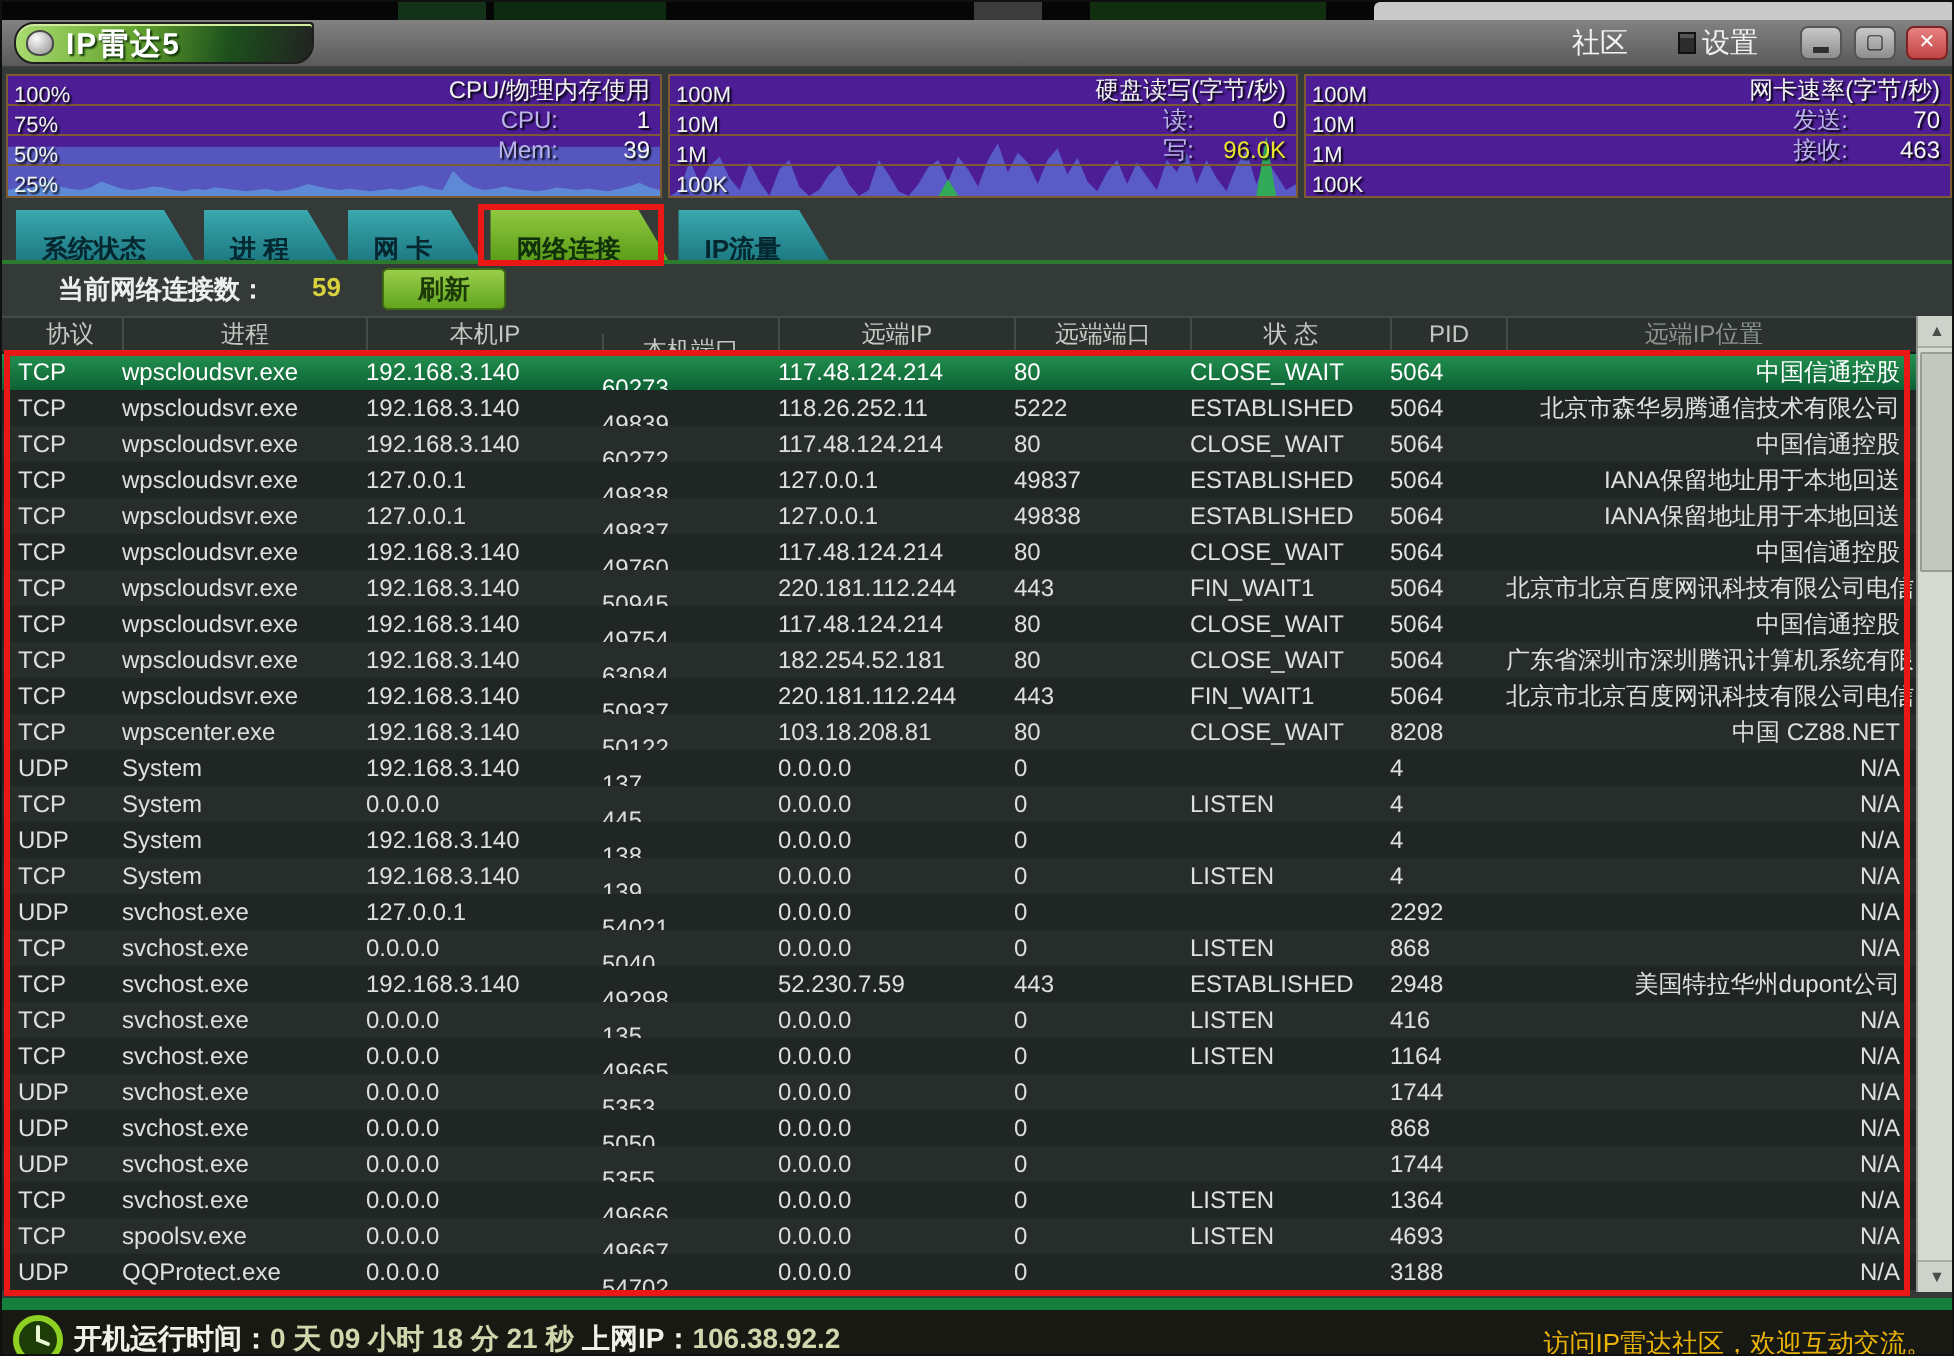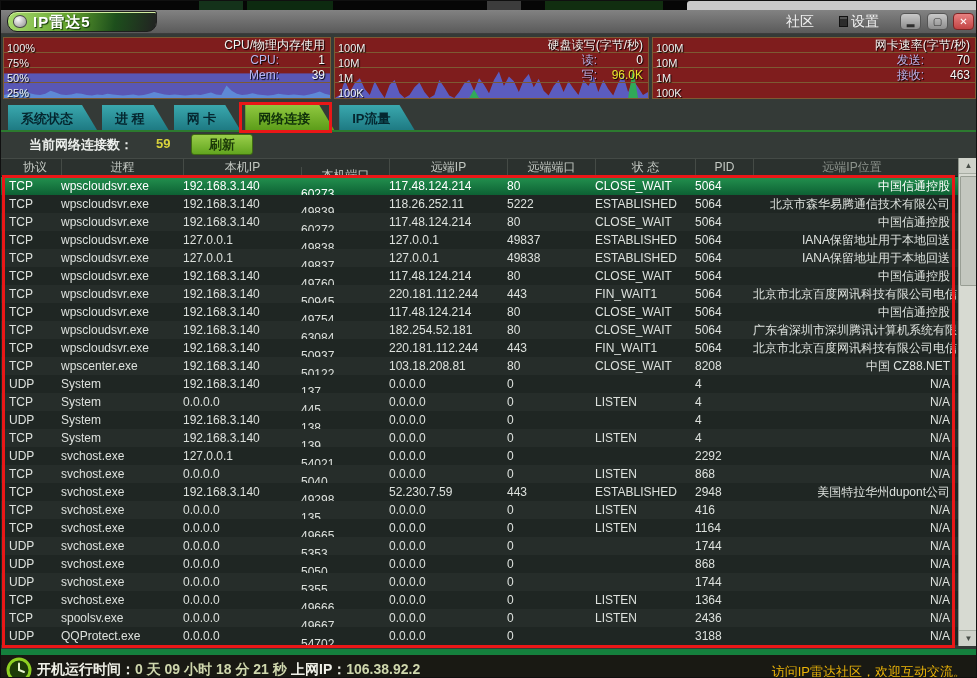--- a/index.html
+++ b/index.html
@@ -16,36 +16,36 @@
   .logo-mouse{position:absolute;left:5px;top:3px;width:14px;height:13px;border-radius:50% 50% 45% 45%;background:radial-gradient(circle at 35% 30%,#fafafa,#8f8f8f);border:1px solid #4a4a4a;}
   .logo-text{position:absolute;left:25px;top:1px;font-size:15px;font-weight:bold;color:#ffffff;text-shadow:1px 1px 1px #123608;letter-spacing:1px;white-space:nowrap;}
   .tb-link{position:absolute;top:3px;font-size:14px;color:#f2f2f2;cursor:pointer;white-space:nowrap;}
   .tb-settings-icon{display:inline-block;width:9px;height:11px;background:#2c2c2c;border:1px solid #111;margin-right:3px;vertical-align:-1px;box-shadow:inset 0 2px 0 #555;}
   .winbtn{position:absolute;top:3px;width:21px;height:17px;border-radius:4px;text-align:center;line-height:15px;font-size:10px;font-weight:bold;cursor:pointer;}
   .winbtn.gray{background:linear-gradient(#c9c9c9,#8d8d8d);border:1px solid #555;color:#2e2e2e;}
   .winbtn.red{background:linear-gradient(#e88181,#c24444);border:1px solid #7c2424;color:#ffffff;}
 
   
   .graphs{position:absolute;left:0;top:36px;width:977px;height:62px;}
-  .gpanel{position:absolute;top:0;height:62px;background:#7f1d1d;border:1px solid #7d5a33;}
+  .gpanel{position:absolute;top:0;height:62px;background:#4c1d95;border:1px solid #7d5a33;}
   .gpanel svg{position:absolute;left:0;top:0;width:100%;height:60px;z-index:0;}
   .g-rows{position:absolute;left:0;top:0;width:100%;height:60px;z-index:1;}
   .g-row{height:15px;border-bottom:1px solid #7d5a33;}
   .g-row:last-child{border-bottom:none;}
   .g-label{font-size:11px;line-height:14px;color:#eef2ef;padding-left:3px;text-shadow:1px 1px 1px #000;}
   .g-overlay{position:absolute;right:5px;top:0;z-index:2;text-align:right;}
   .g-title{font-size:12px;line-height:15px;color:#f0f3f0;text-shadow:1px 1px 1px #000;white-space:nowrap;}
   .g-stat{font-size:12px;line-height:15px;white-space:nowrap;text-shadow:1px 1px 1px #000;}
   .g-stat .lbl{color:#b9b3ea;}
   .g-stat .val{display:inline-block;min-width:46px;text-align:right;color:#f4f6f4;}
   .g-stat .val.hl{color:#e9e42e;}
 
   
   .tab-strip{position:absolute;left:0;top:103px;width:977px;height:28px;border-bottom:2px solid #2c7a2f;padding-left:7px;display:flex;align-items:flex-end;}
-  .tab{position:relative;height:25px;line-height:24px;padding:2px 24px 0 13px;margin-right:5px;font-size:13px;font-weight:bold;color:#052730;background:linear-gradient(#3aa8ae,#1e7a83);clip-path:polygon(0 0,calc(100% - 15px) 0,100% 100%,0 100%);cursor:pointer;white-space:nowrap;}
+  .tab{position:relative;height:25px;line-height:24px;padding:8px 24px 0 13px;margin-right:5px;font-size:13px;font-weight:bold;color:#052730;background:linear-gradient(#3aa8ae,#1e7a83);clip-path:polygon(0 0,calc(100% - 15px) 0,100% 100%,0 100%);cursor:pointer;white-space:nowrap;}
   .tab.active{background:linear-gradient(#90c840,#5c9d19);color:#10310a;}
 
   
   .toolbar{position:absolute;left:0;top:133px;width:977px;height:23px;}
   .conn-label{position:absolute;left:28px;top:2px;font-size:13px;font-weight:bold;color:#ecefec;}
   .conn-count{position:absolute;left:155px;top:2px;font-size:13px;font-weight:bold;color:#d9d23c;}
   .refresh-btn{position:absolute;left:190px;top:0;width:62px;height:21px;background:linear-gradient(#9ace4a,#62a51f);border:1px solid #3f6b12;border-radius:3px;font-size:13px;font-weight:bold;color:#1c3a08;text-align:center;line-height:19px;cursor:pointer;}
 
   
   .thead{position:absolute;left:0;top:157px;width:957px;height:19px;background:#2b312e;display:flex;padding-left:8px;border-top:1px solid #444a46;border-bottom:1px solid #191d1a;}
@@ -455,21 +455,21 @@
         <span class="cell c8">N/A</span>
       </div>
       <div class="trow">
         <span class="cell c0">TCP</span>
         <span class="cell c1">spoolsv.exe</span>
         <span class="cell c2">0.0.0.0</span>
         <span class="cell c3">49667</span>
         <span class="cell c4">0.0.0.0</span>
         <span class="cell c5">0</span>
         <span class="cell c6">LISTEN</span>
-        <span class="cell c7">2436</span>
+        <span class="cell c7">4693</span>
         <span class="cell c8">N/A</span>
       </div>
       <div class="trow">
         <span class="cell c0">UDP</span>
         <span class="cell c1">QQProtect.exe</span>
         <span class="cell c2">0.0.0.0</span>
         <span class="cell c3">54702</span>
         <span class="cell c4">0.0.0.0</span>
         <span class="cell c5">0</span>
         <span class="cell c6"></span>

